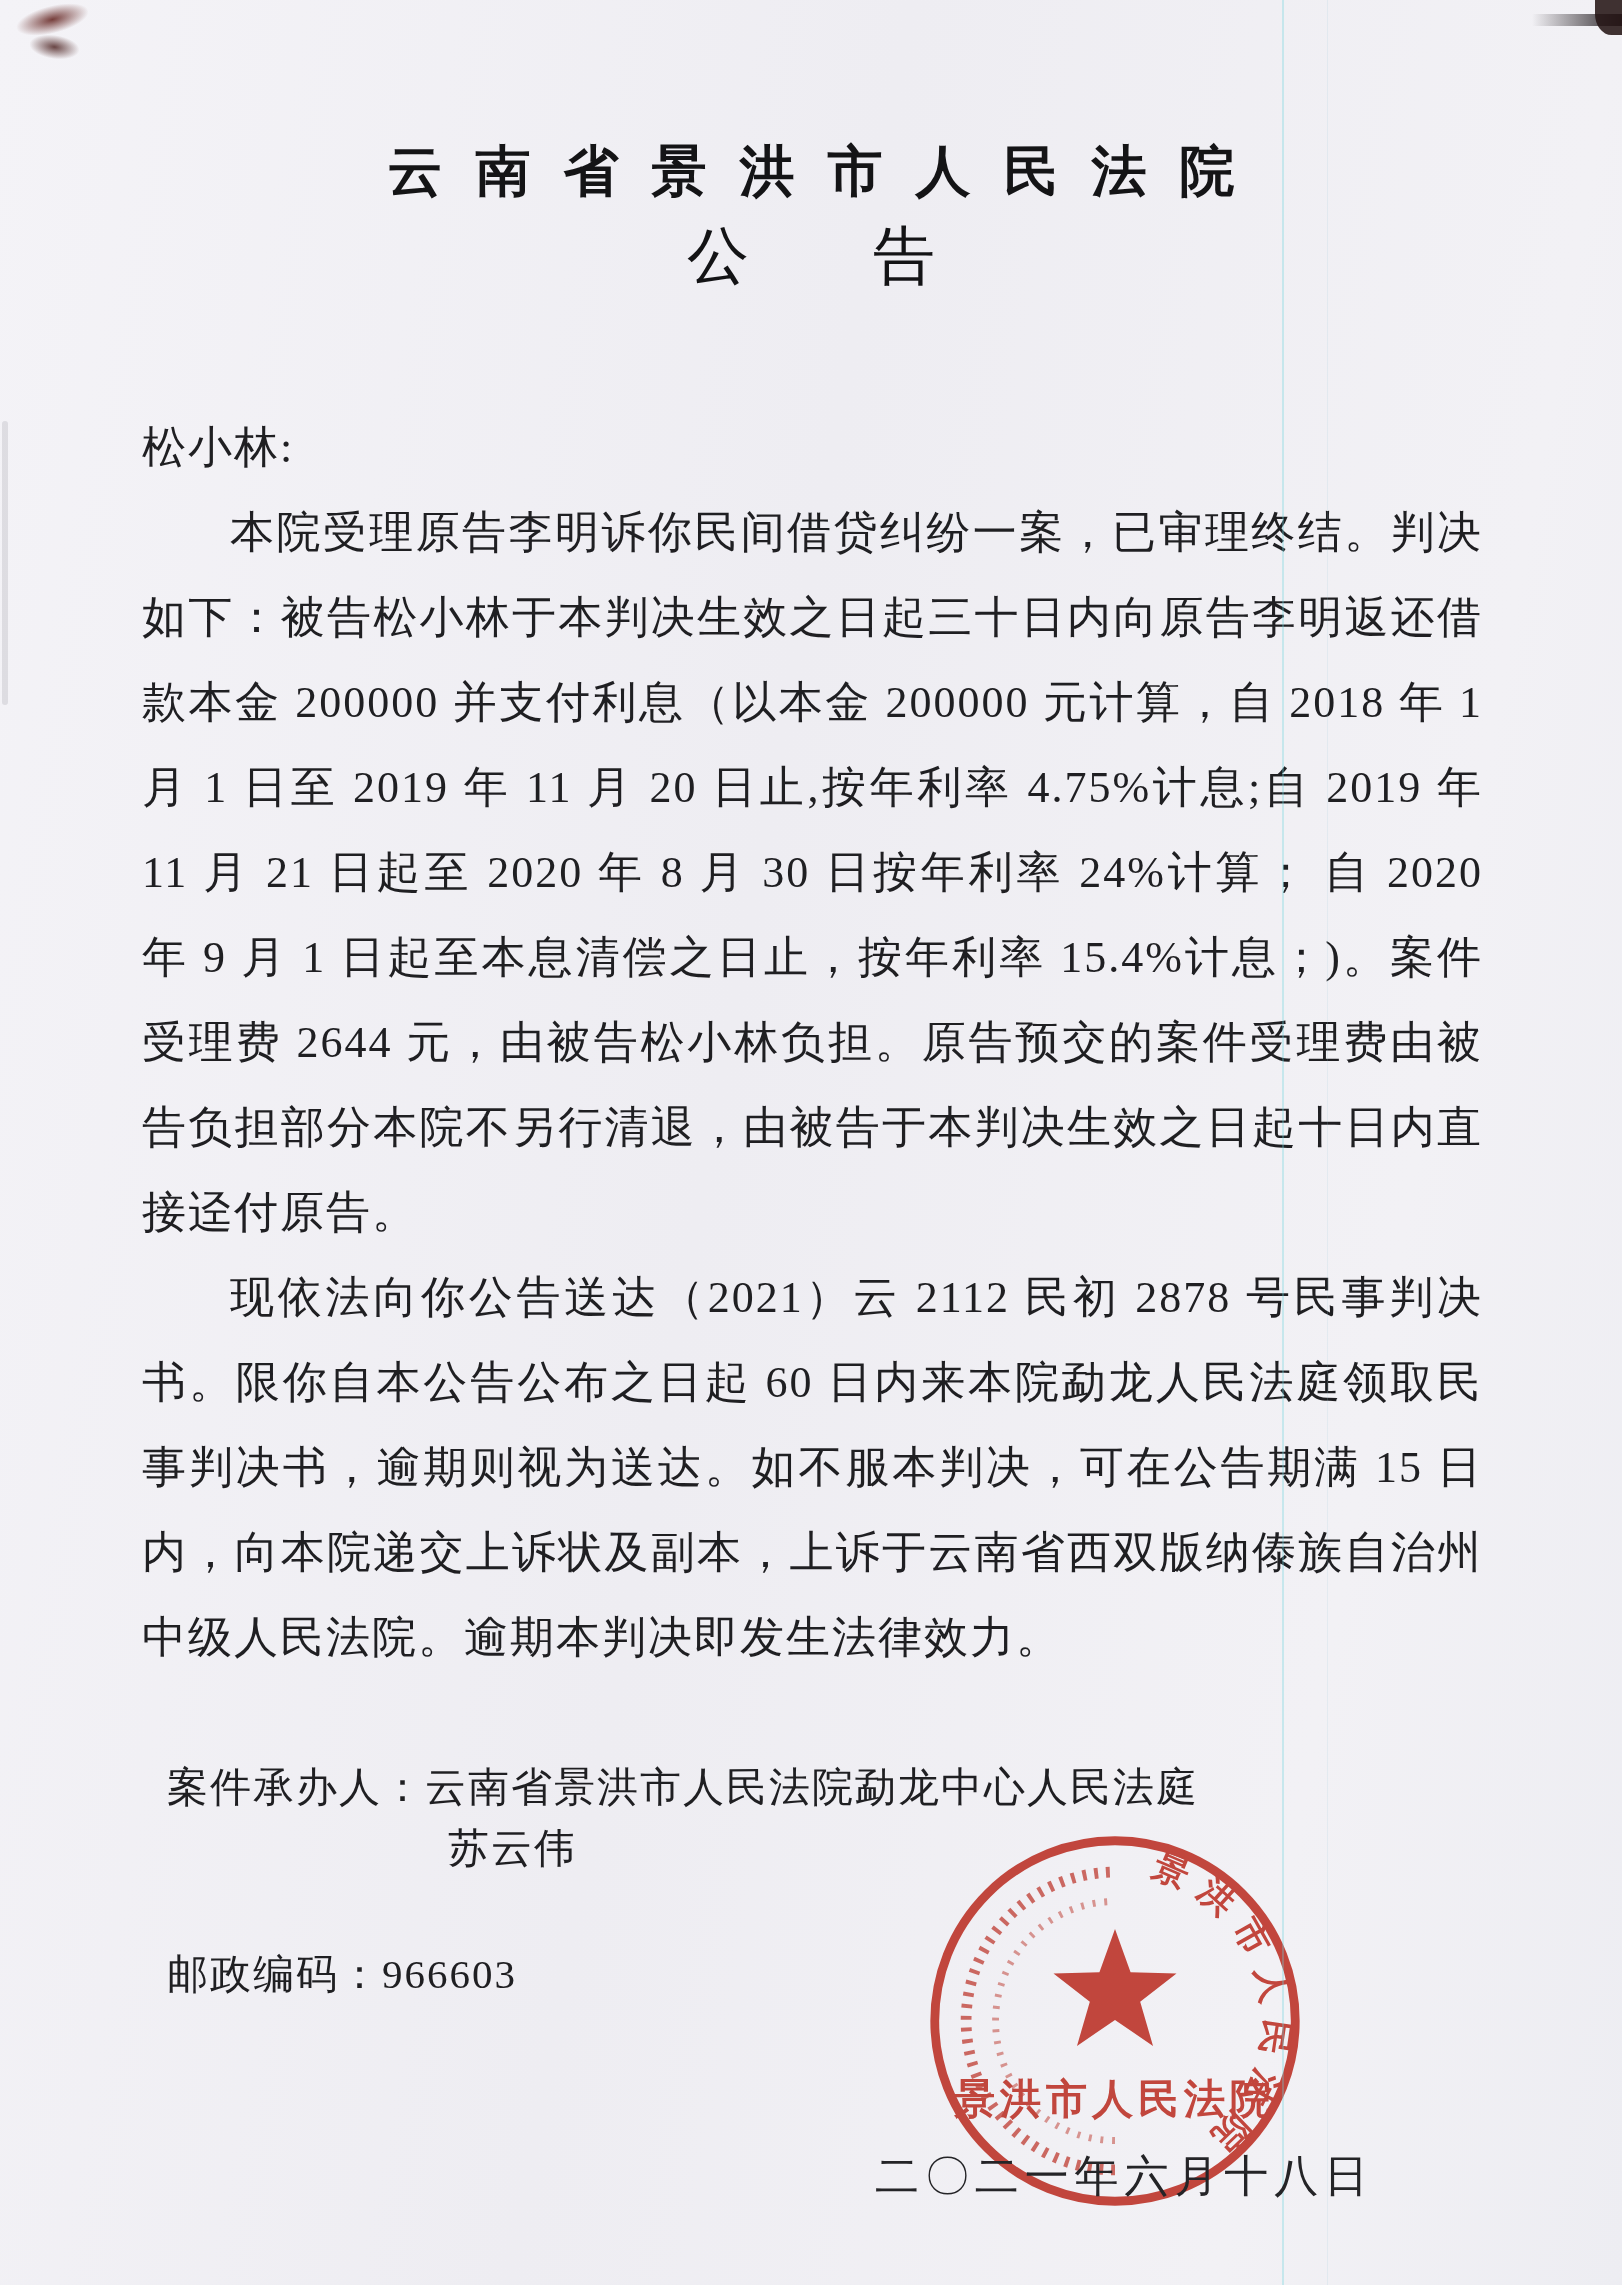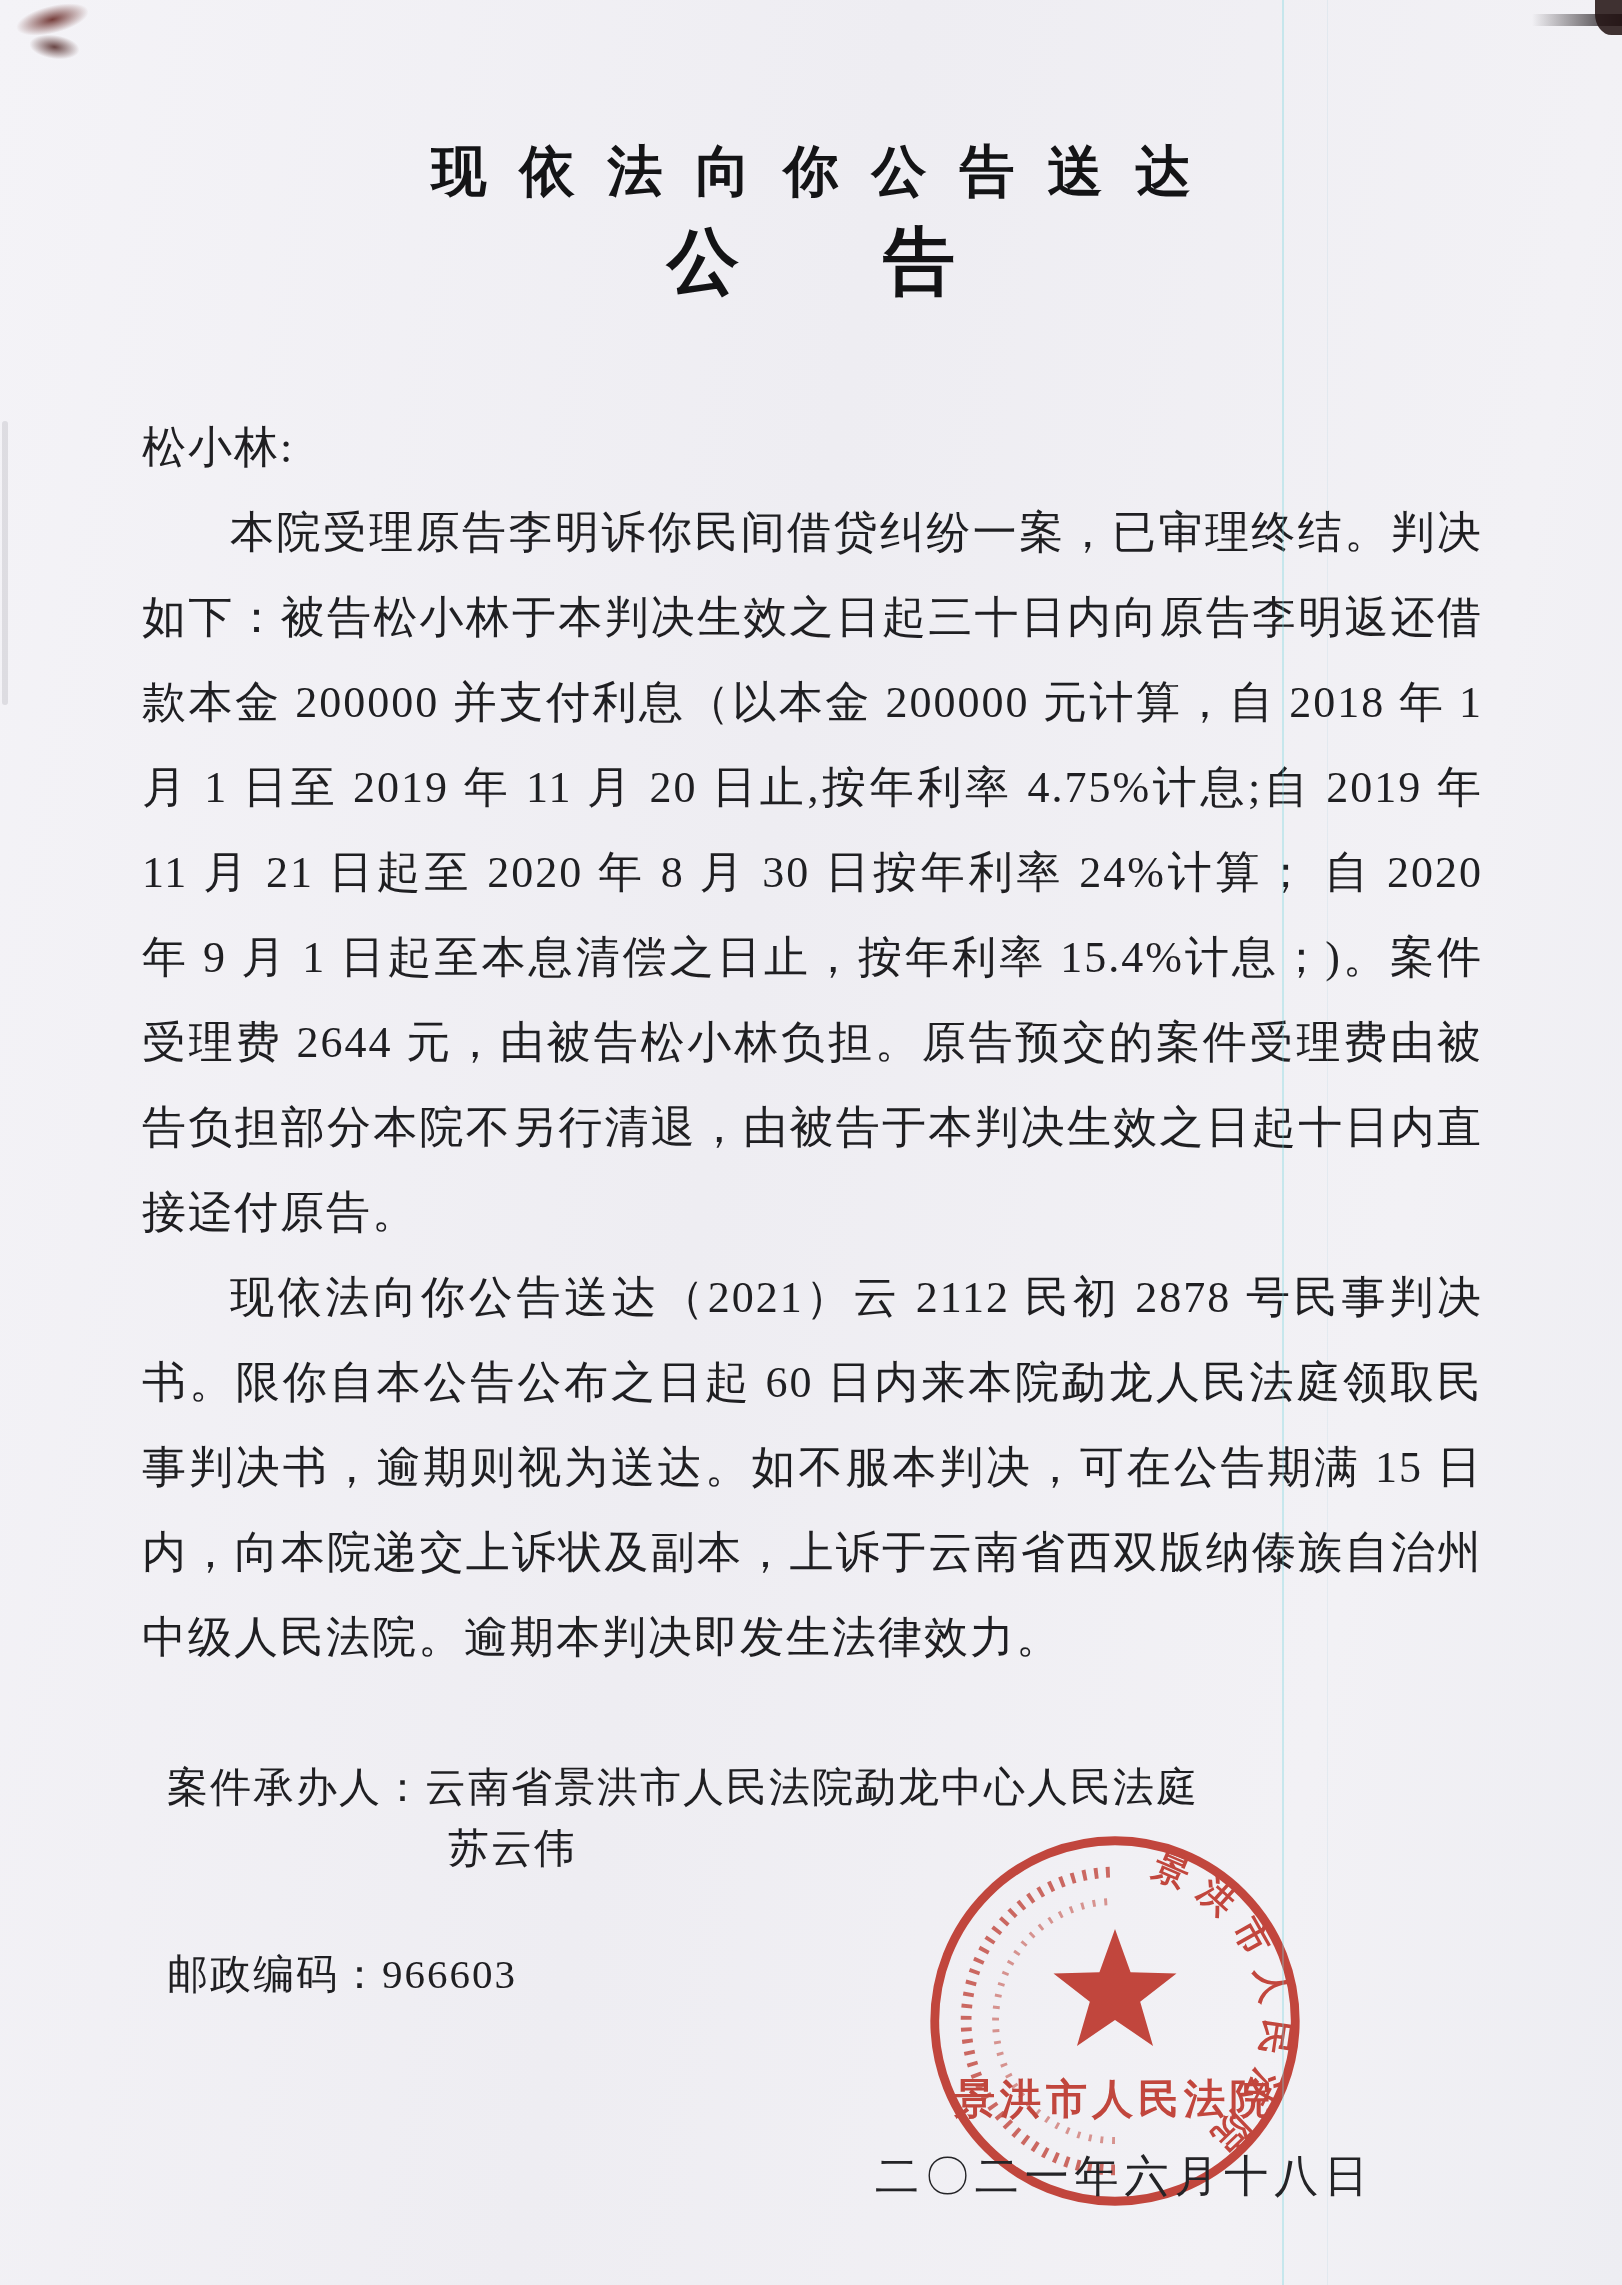--- a/index.html
+++ b/index.html
@@ -12,21 +12,21 @@
     color:#1b1b1d;
     overflow:hidden;
   }
   .court-name{
     position:absolute;top:135px;left:0;width:100%;
     text-align:center;font-size:55px;font-weight:bold;
     letter-spacing:33px;text-indent:33px;color:#141416;
   }
   .doc-title{
     position:absolute;top:214px;left:0;width:100%;
-    text-align:center;font-size:72px;font-weight:bold;color:#131315;
+    text-align:center;font-size:62px;font-weight:normal;color:#131315;
   }
   .body-block{
     position:absolute;left:142px;top:405px;width:1341px;
     font-size:44px;line-height:85px;letter-spacing:2px;
     text-align:justify;color:#1f1f22;
   }
   .body-block p{margin:0;text-indent:2em;}
   .body-block .recipient{text-indent:0;}
   .footer-line{
     position:absolute;left:142px;
@@ -65,21 +65,21 @@
   .blot-tr2{right:0;top:0;width:27.4px;height:35px;border-radius:0 0 0 60%;
     background:rgba(38,22,22,.88);}
   .blot-edge{left:2px;top:421px;width:5.9px;height:284px;border-radius:2.9px;
     background:rgba(120,120,132,.18);}
 </style>
 </head>
 <body>
 
 <div class="page">
 
-  <div class="court-name">现依法向你公告送达</div>
+  <div class="court-name">云南省景洪市人民法院</div>
 
   <div class="doc-title">公　　告</div>
 
   <div class="body-block">
     <p class="recipient">松小林:</p>
     <p>本院受理原告李明诉你民间借贷纠纷一案，已审理终结。判决如下：被告松小林于本判决生效之日起三十日内向原告李明返还借款本金 200000 并支付利息（以本金 200000 元计算，自 2018 年 1 月 1 日至 2019 年 11 月 20 日止,按年利率 4.75%计息;自 2019 年 11 月 21 日起至 2020 年 8 月 30 日按年利率 24%计算； 自 2020 年 9 月 1 日起至本息清偿之日止，按年利率 15.4%计息；)。案件受理费 2644 元，由被告松小林负担。原告预交的案件受理费由被告负担部分本院不另行清退，由被告于本判决生效之日起十日内直接迳付原告。</p>
     <p>现依法向你公告送达（2021）云 2112 民初 2878 号民事判决书。限你自本公告公布之日起 60 日内来本院勐龙人民法庭领取民事判决书，逾期则视为送达。如不服本判决，可在公告期满 15 日内，向本院递交上诉状及副本，上诉于云南省西双版纳傣族自治州中级人民法院。逾期本判决即发生法律效力。</p>
   </div>
 
   <div class="footer-line handler-line">案件承办人：云南省景洪市人民法院勐龙中心人民法庭</div>

